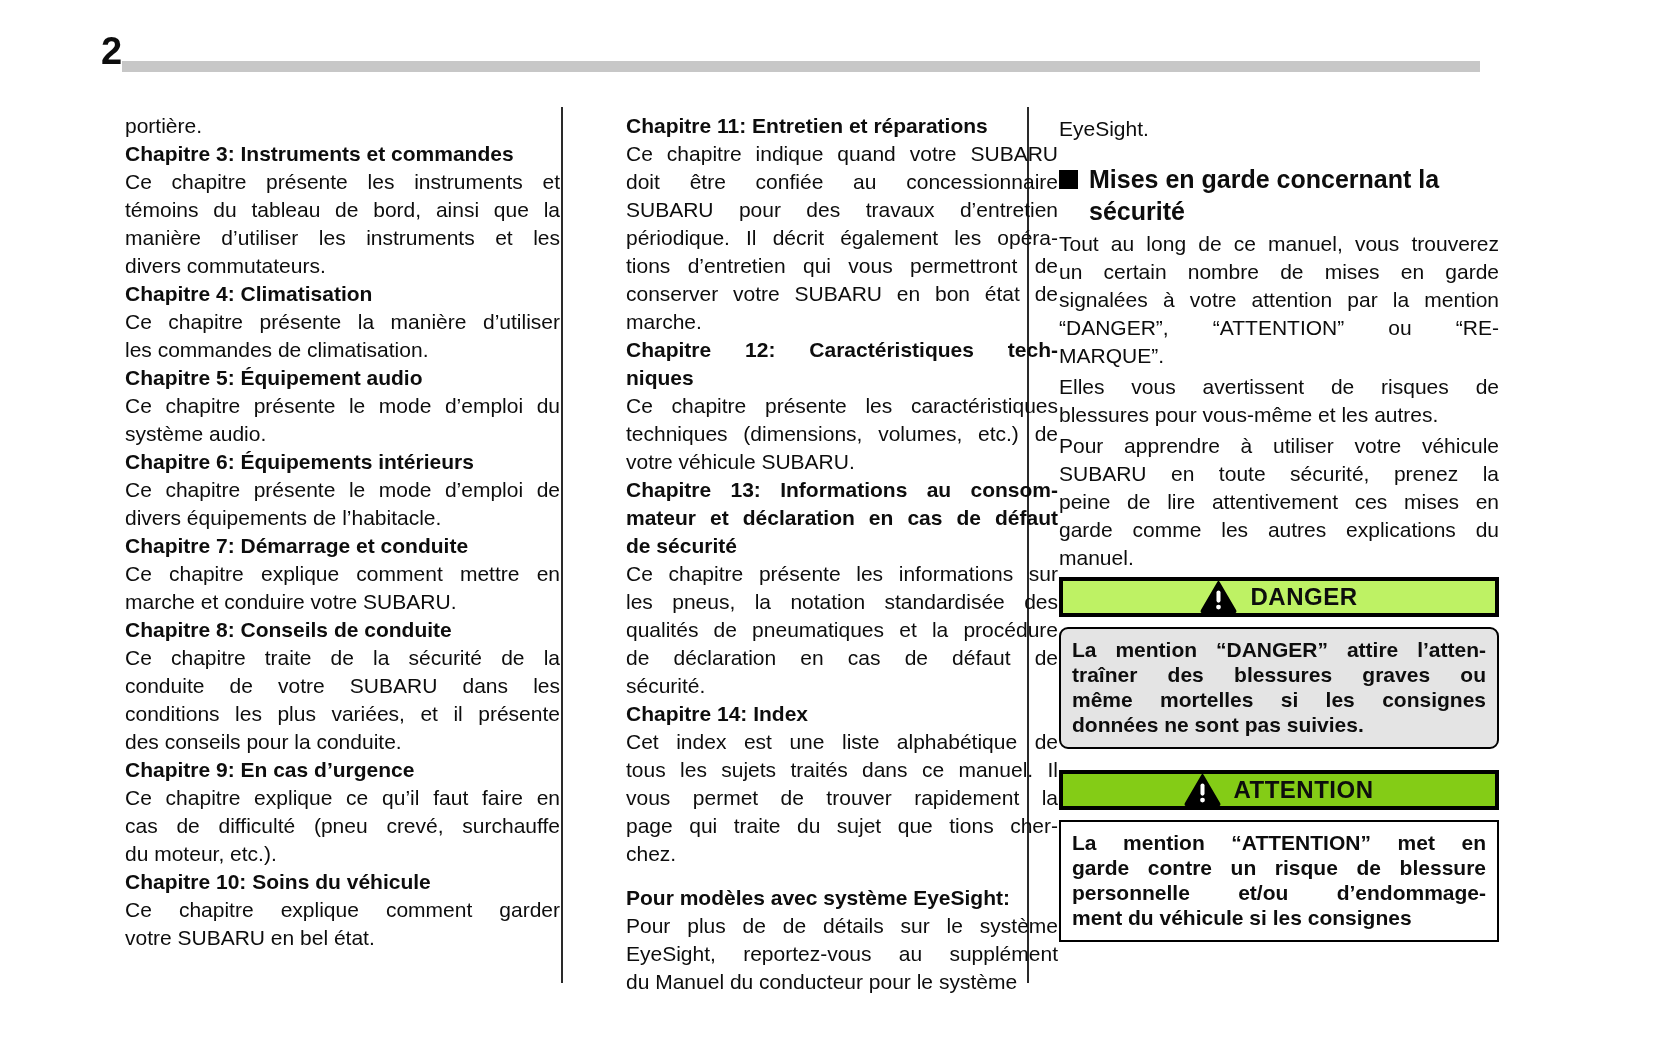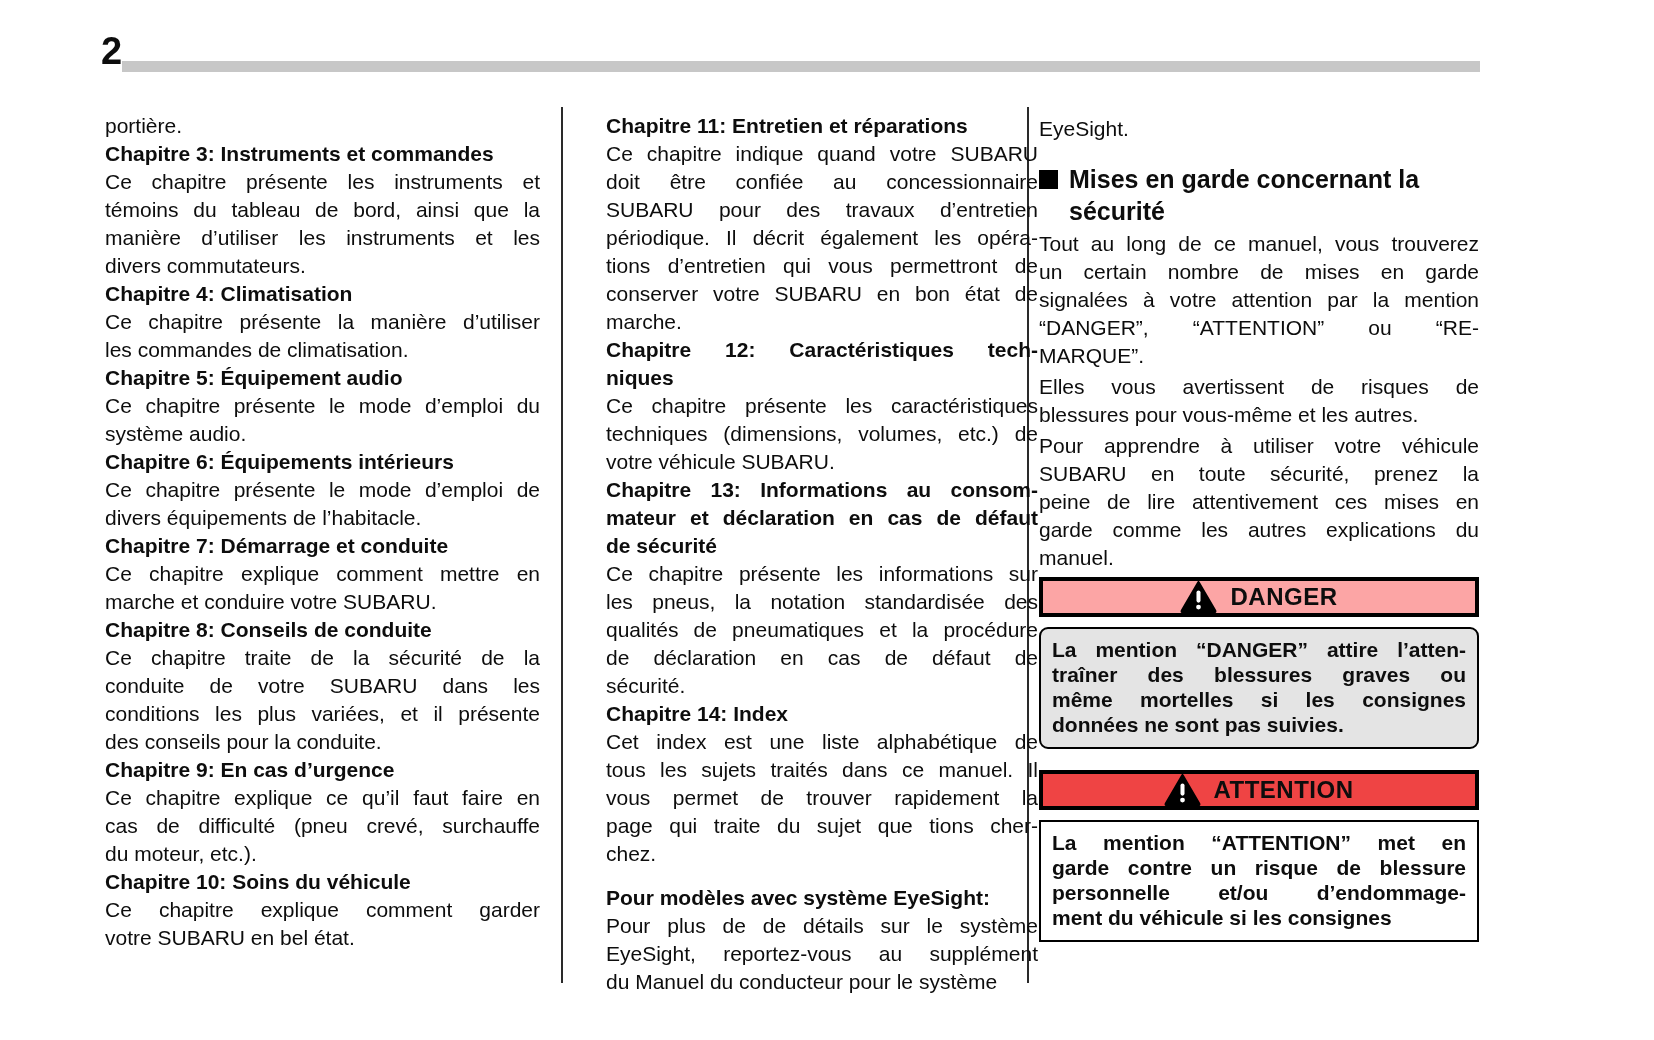--- a/index.html
+++ b/index.html
@@ -5,41 +5,41 @@
   html,body { margin:0; padding:0; background:#ffffff; }
   .page {
     position:relative; width:1654px; height:1040px; background:#ffffff;
     font-family:"Liberation Sans", sans-serif; color:#0d0d0d; overflow:hidden;
   }
   .pagenum { position:absolute; left:101px; top:30px; font-size:38px; font-weight:bold; letter-spacing:-1px; }
   .topbar { position:absolute; left:122px; top:61px; width:1358px; height:11px; background:#c7c7c7; }
   .vsep { position:absolute; top:107px; height:876px; width:2px; background:#2a2a2a; }
   #sep1 { left:561px; }
   #sep2 { left:1027px; }
-  .col { position:absolute; top:112px; font-size:21px; line-height:28px; }
+  .col { position:absolute; top:112px; font-size:21px; line-height:28px;margin-left:20px; }
   #col1 { left:105px; width:435px; }
   #col2 { left:606px; width:432px; }
   #col3 { left:1039px; width:440px; }
   .heading { font-weight:bold; }
   .jl { text-align:justify; text-align-last:justify; }
   .ll { text-align:left; }
   .spacer { height:16px; }
   #col3 .para { margin-top:3px; }
   .section-heading { display:flex; gap:11px; font-size:25px; line-height:32px; font-weight:bold; margin-top:20px; margin-bottom:1px; }
   .sq { width:19px; height:19px; background:#000; margin-top:7px; flex:none; }
   .warnbox { }
   .wb-head {
     box-sizing:border-box; border:4px solid #000; height:40px;
     display:flex; align-items:center; justify-content:center; gap:13px;
     font-weight:bold; font-size:24px; letter-spacing:0.5px;
   }
   .warnbox.danger { margin-top:5px; }
   .warnbox.attention { margin-top:21px; }
-  .danger .wb-head { background:#fca5a5; }
-  .attention .wb-head { background:#ef4444;gap:12px; }
+  .danger .wb-head { background:#bef264; }
+  .attention .wb-head { background:#84cc16;gap:12px; }
   .wb-body {
     box-sizing:border-box; border:2px solid #000; margin-top:10px;
     padding:8px 11px 10px 11px; font-weight:bold; font-size:21px; line-height:25px;
   }
   .danger .wb-body { background:#e4e4e4;border-radius:9px; }
   .attention .wb-body { background:#ffffff; }
   .wb-icon { flex:none; display:block; }
 </style>
 </head>
 <body>

